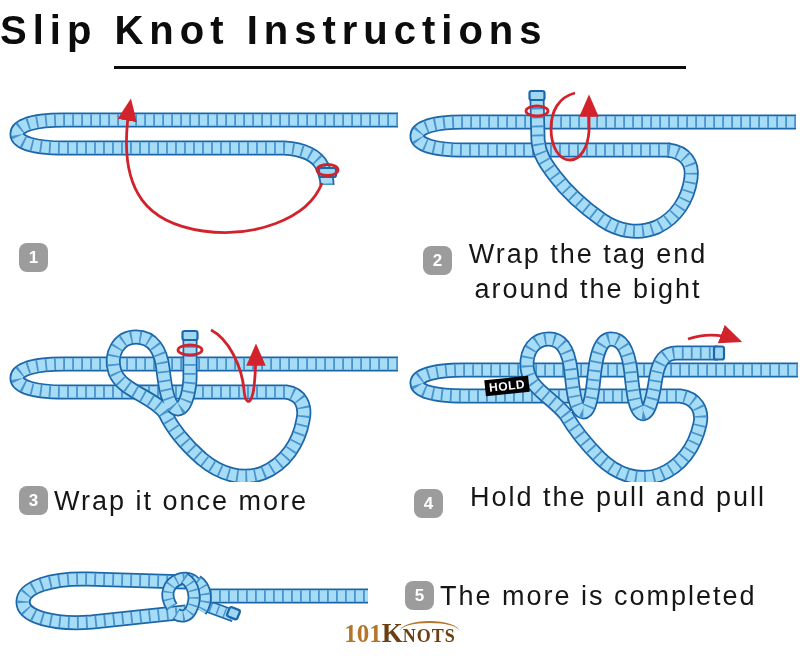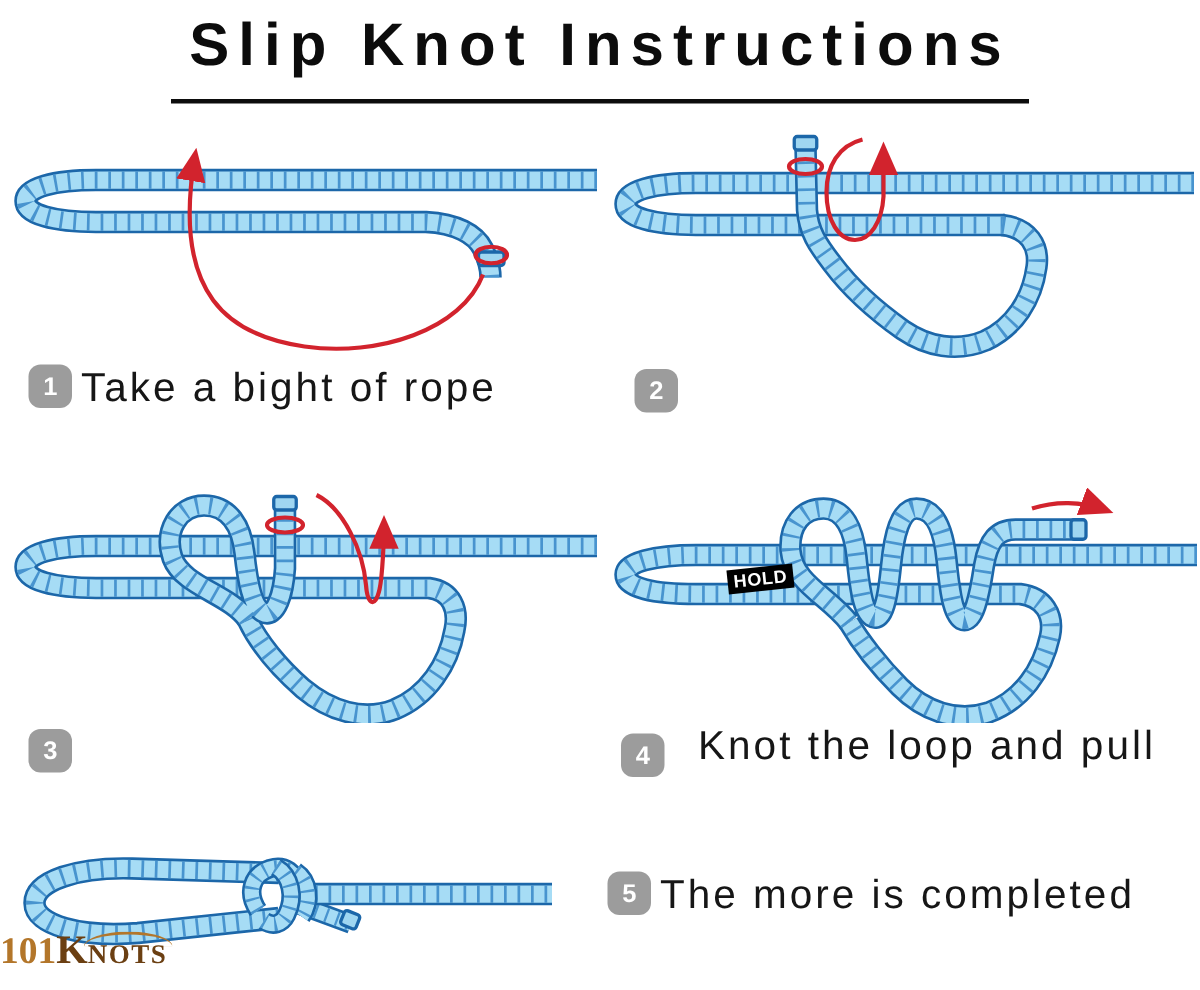--- a/index.html
+++ b/index.html
@@ -1,18 +1,18 @@
 <!DOCTYPE html>
 <html><head>
 <meta charset="utf-8">
 <style>
   html,body{margin:0;padding:0;background:#fff;}
   .canvas{position:relative;width:800px;height:660px;background:#fff;overflow:hidden;
           font-family:"Liberation Sans",sans-serif;}
-  .title{position:absolute;top:8px;left:0;width:100%;text-align:center;margin:0;
+  .title{position:absolute;top:8px;left:0;width:100%;margin:0;
          font-size:40px;font-weight:bold;letter-spacing:6px;color:#0c0c0c;}
   .title-rule{position:absolute;top:66px;left:114px;width:572px;height:3px;background:#0c0c0c;}
   .ill{position:absolute;}
   
   .ro{stroke:#1c67a9;stroke-width:15;fill:none;stroke-linecap:butt;}
   .rf{stroke:#a6dcf5;stroke-width:11.5;fill:none;}
   .rd{stroke:#3787c8;stroke-width:11.5;fill:none;stroke-dasharray:1.8 7.2;opacity:.85;}
   .ro2{stroke:#1c67a9;stroke-width:13;fill:none;}
   .rf2{stroke:#a6dcf5;stroke-width:9.5;fill:none;}
   .rd2{stroke:#3787c8;stroke-width:9.5;fill:none;stroke-dasharray:1.5 6;opacity:.85;}
@@ -22,21 +22,21 @@
   .badge{position:absolute;width:29px;height:29px;background:#9c9c9c;border-radius:8px;
          color:#fff;font-size:17px;font-weight:bold;display:flex;align-items:center;
          justify-content:center;}
   .step-text{position:absolute;font-size:27px;letter-spacing:2px;color:#161616;
              line-height:35px;white-space:nowrap;}
   .step-block{position:absolute;font-size:27px;letter-spacing:2px;color:#161616;
               line-height:35px;text-align:center;}
   .hold{position:absolute;left:485px;top:378px;background:#000;color:#fff;
         font-size:12px;font-weight:bold;letter-spacing:.5px;padding:1px 4px;
         transform:rotate(-6deg);}
-  .logo{position:absolute;top:618px;left:0;width:100%;
+  .logo{position:absolute;top:618px;left:0;width:100%;text-align:center;
         font-family:"Liberation Serif",serif;font-weight:bold;}
   .logo-101{color:#b3762a;font-size:25px;}
   .logo-k{color:#6b3f12;font-size:27px;}
   .logo-nots{color:#6b3f12;font-size:18px;letter-spacing:1px;position:relative;display:inline-block;}
   .logo-arc{position:absolute;top:-5px;left:-3px;right:-3px;height:8px;
             border-top:2.5px solid #b3762a;border-radius:50% 50% 0 0/100% 100% 0 0;}
 </style>
 </head>
 <body>
 
@@ -172,29 +172,33 @@
         <use href="#p5k3" class="rd2"></use>
       <use href="#p5k2" class="ro2"></use>
         <use href="#p5k2" class="rf2"></use>
         <use href="#p5k2" class="rd2"></use>
     </g>
   </svg>
 
   <div class="hold">HOLD</div>
 
   <div class="badge" style="left:19px;top:243px">1</div>
-  <div class="step-text" style="left:54px;top:241px">Take a bight of rope</div>
 
   <div class="badge" style="left:423px;top:246px">2</div>
+  <div class="step-block" style="left:448px;top:237px;width:280px">
+    <div>Wrap the tag end</div>
+    <div>around the bight</div>
+  </div>
 
   <div class="badge" style="left:19px;top:486px">3</div>
+  <div class="step-text" style="left:54px;top:484px">Wrap it once more</div>
 
   <div class="badge" style="left:414px;top:489px">4</div>
   <div class="step-block" style="left:436px;top:480px;width:364px">
-    <div>Knot the loop and pull</div>
+    <div>Hold the pull and pull</div>
   </div>
 
   <div class="badge" style="left:405px;top:581px">5</div>
   <div class="step-text" style="left:440px;top:579px">The more is completed</div>
 
   <div class="logo">
     <span class="logo-101">101</span><span class="logo-k">K</span><span class="logo-nots"><span class="logo-arc"></span><span>NOTS</span></span>
   </div>
 
 </div>

